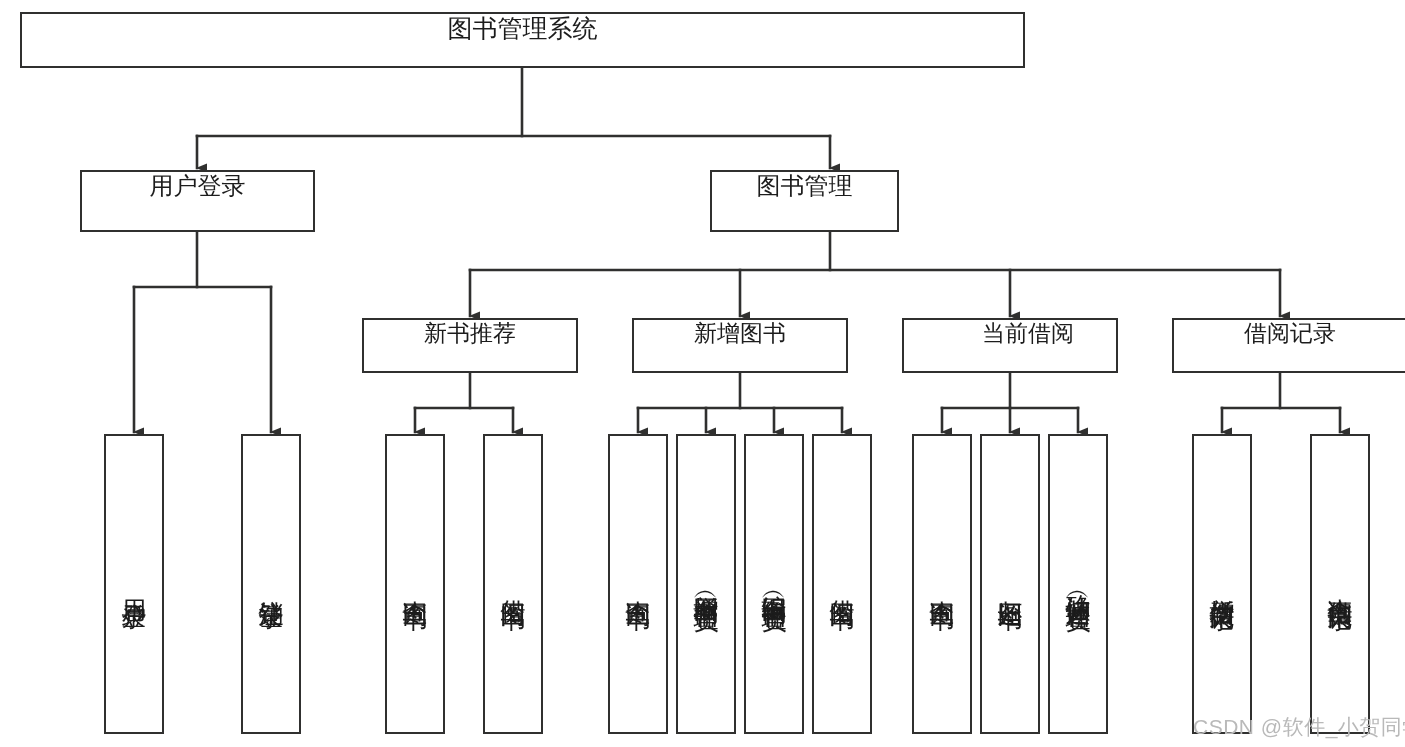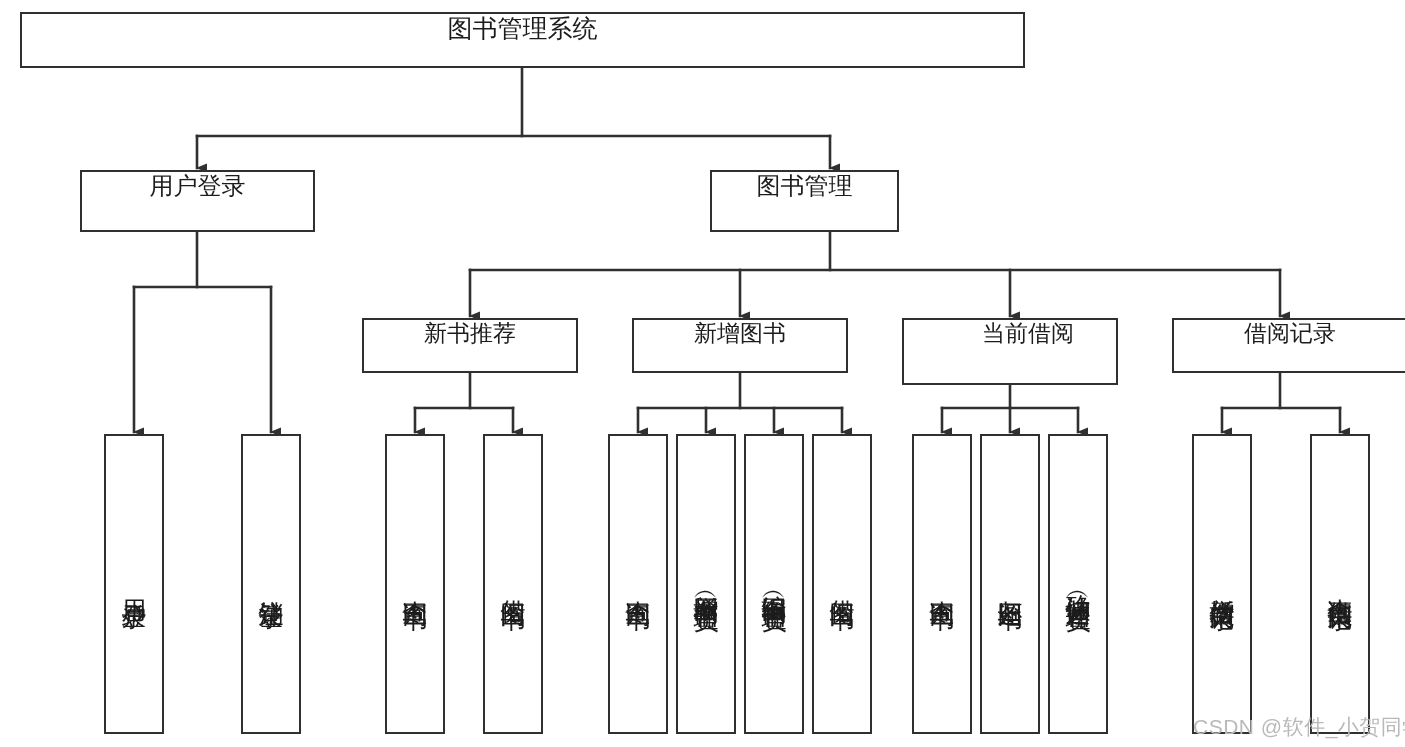--- a/index.html
+++ b/index.html
@@ -139,21 +139,21 @@
   </div>
 
   <div class="node-box node-l3" style="left:362px; top:318px; width:216px; height:55px;">
     <span class="node-label">新书推荐</span>
   </div>
 
   <div class="node-box node-l3" style="left:632px; top:318px; width:216px; height:55px;">
     <span class="node-label">新增图书</span>
   </div>
 
-  <div class="node-box node-l3" style="left:902px; top:318px; width:216px; height:67px;padding-left:36px;">
+  <div class="node-box node-l3" style="left:902px; top:318px; width:216px; height:55px;padding-left:36px;">
     <span class="node-label">当前借阅</span>
   </div>
 
   <div class="node-box node-l3" style="left:1172px; top:318px; width:236px; height:55px;">
     <span class="node-label">借阅记录</span>
   </div>
 
   <div class="node-box node-leaf" style="left:104px; top:434px; width:60px; height:300px;">
     <span class="node-label">用户登录</span>
   </div>

